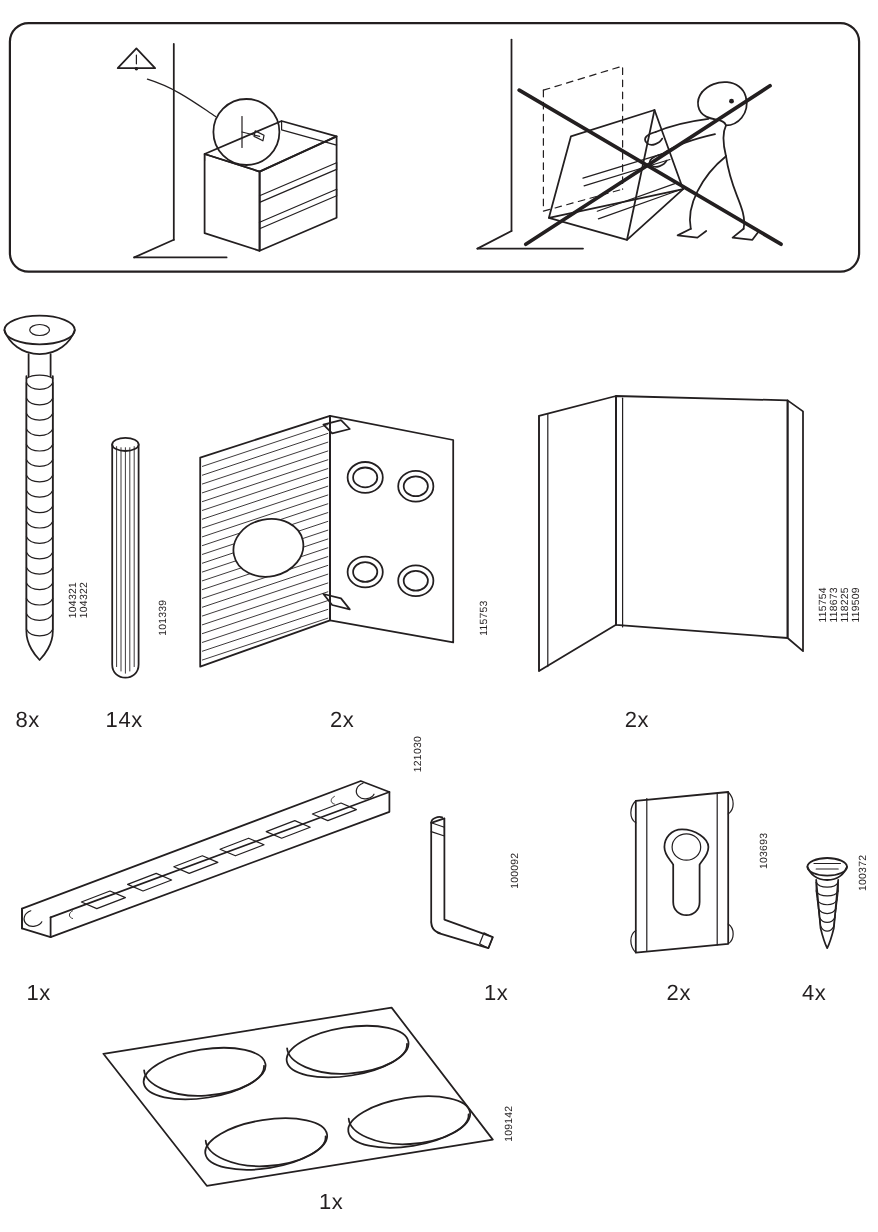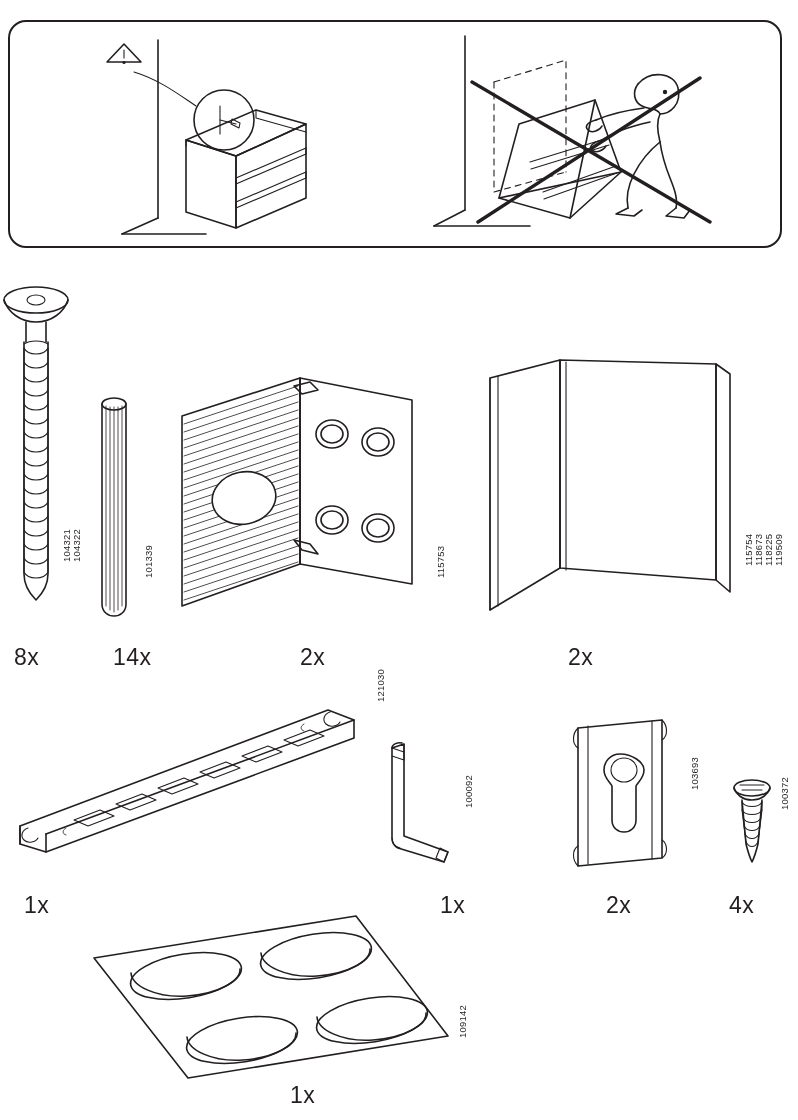--- a/index.html
+++ b/index.html
@@ -42,21 +42,21 @@
   .parts-layer {
     position: absolute;
     left: 0;
     top: 0;
     width: 798px;
     height: 1120px;
   }
 
   .qty {
     position: absolute;
-    font-size: 23px;
+    font-size: 20px;
     font-weight: 400;
     letter-spacing: 0.5px;
     color: #231f20;
     white-space: nowrap;
   }
 
   .partnum {
     position: absolute;
     font-size: 9.5px;
     color: #231f20;
@@ -230,21 +230,21 @@
       <ellipse class="ln fillw" cx="18" cy="14" rx="12" ry="6"></ellipse>
       <g class="ln-hair">
         <path d="M10,16 L10,216"></path>
         <path d="M14,17 L14,220"></path>
         <path d="M18,17 L18,222"></path>
         <path d="M22,17 L22,220"></path>
         <path d="M26,16 L26,216"></path>
       </g>
     </svg>
     <div class="partnum" style="left:144px; top:578px;">101339</div>
-    <div class="qty" style="left:113px; top:644px;text-align:right;">14x</div>
+    <div class="qty" style="left:96px; top:644px;text-align:right;">14x</div>
 
     <svg style="position:absolute; left:170px; top:368px;" width="260" height="260" viewBox="0 0 260 260">
 
       <path class="ln" d="M12,48 L130,10 L130,196 L12,238 Z"></path>
       <g class="ln-hair">
         <path d="M14,56 L128,18"></path>
           <path d="M14,64 L128,26"></path>
           <path d="M14,72 L128,34"></path>
         <path d="M14,80 L128,42"></path>
           <path d="M14,88 L128,50"></path>

